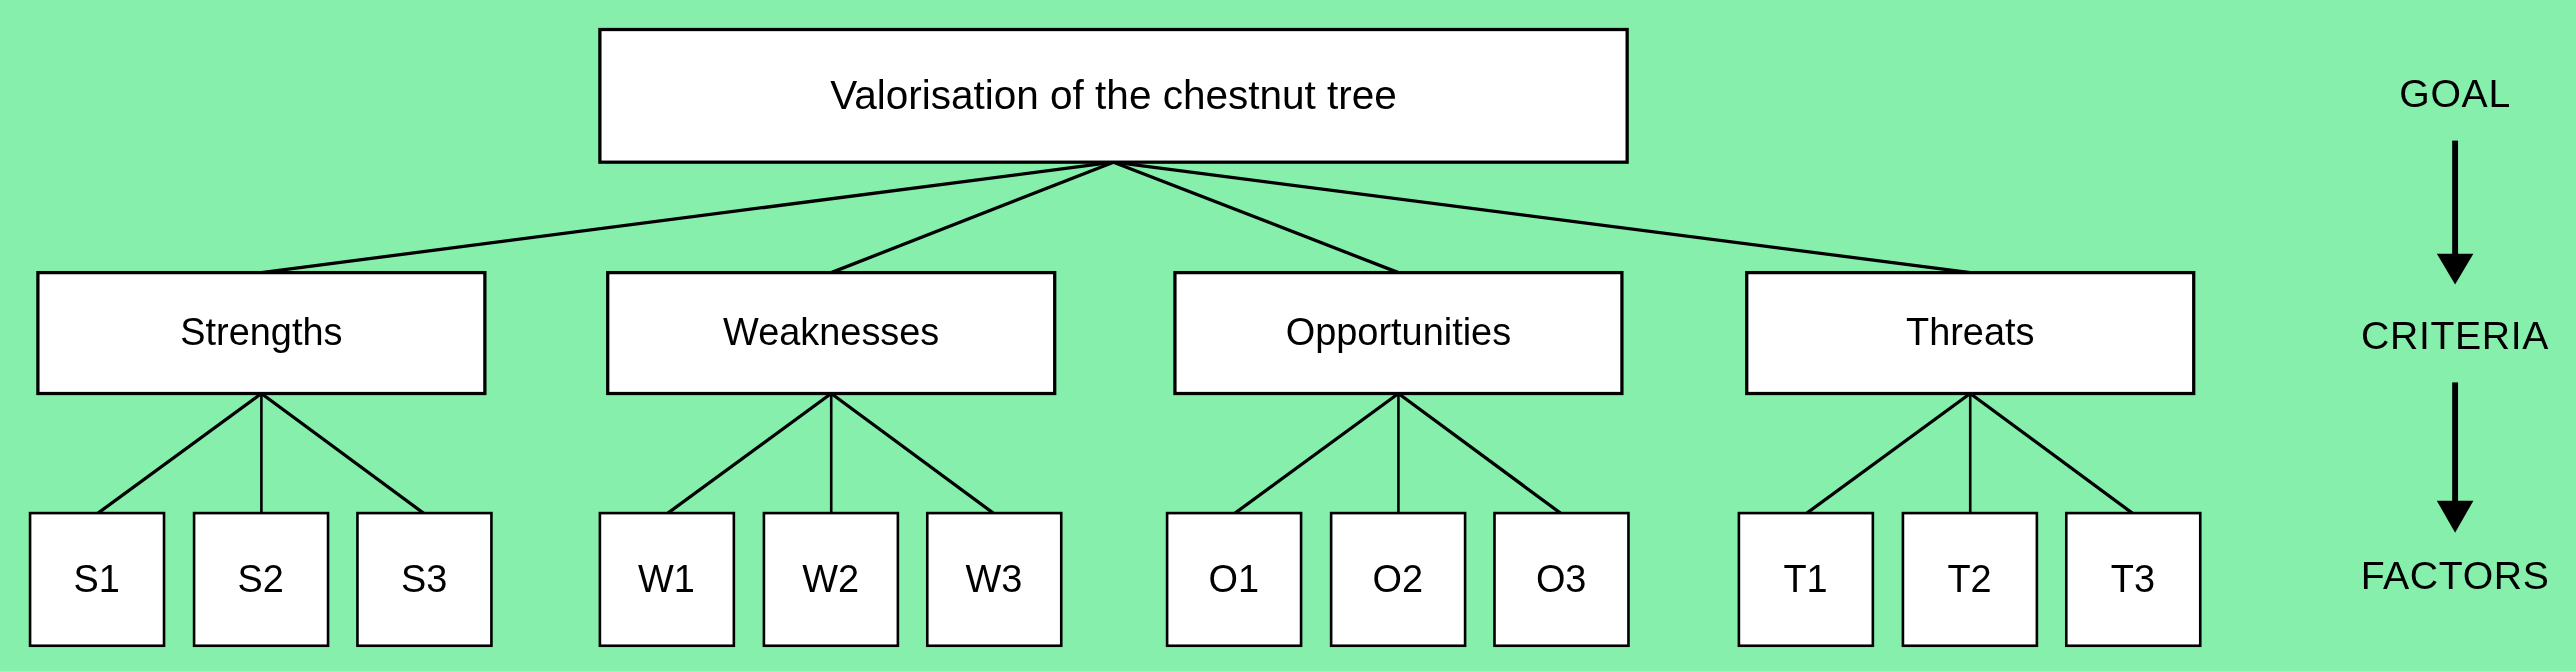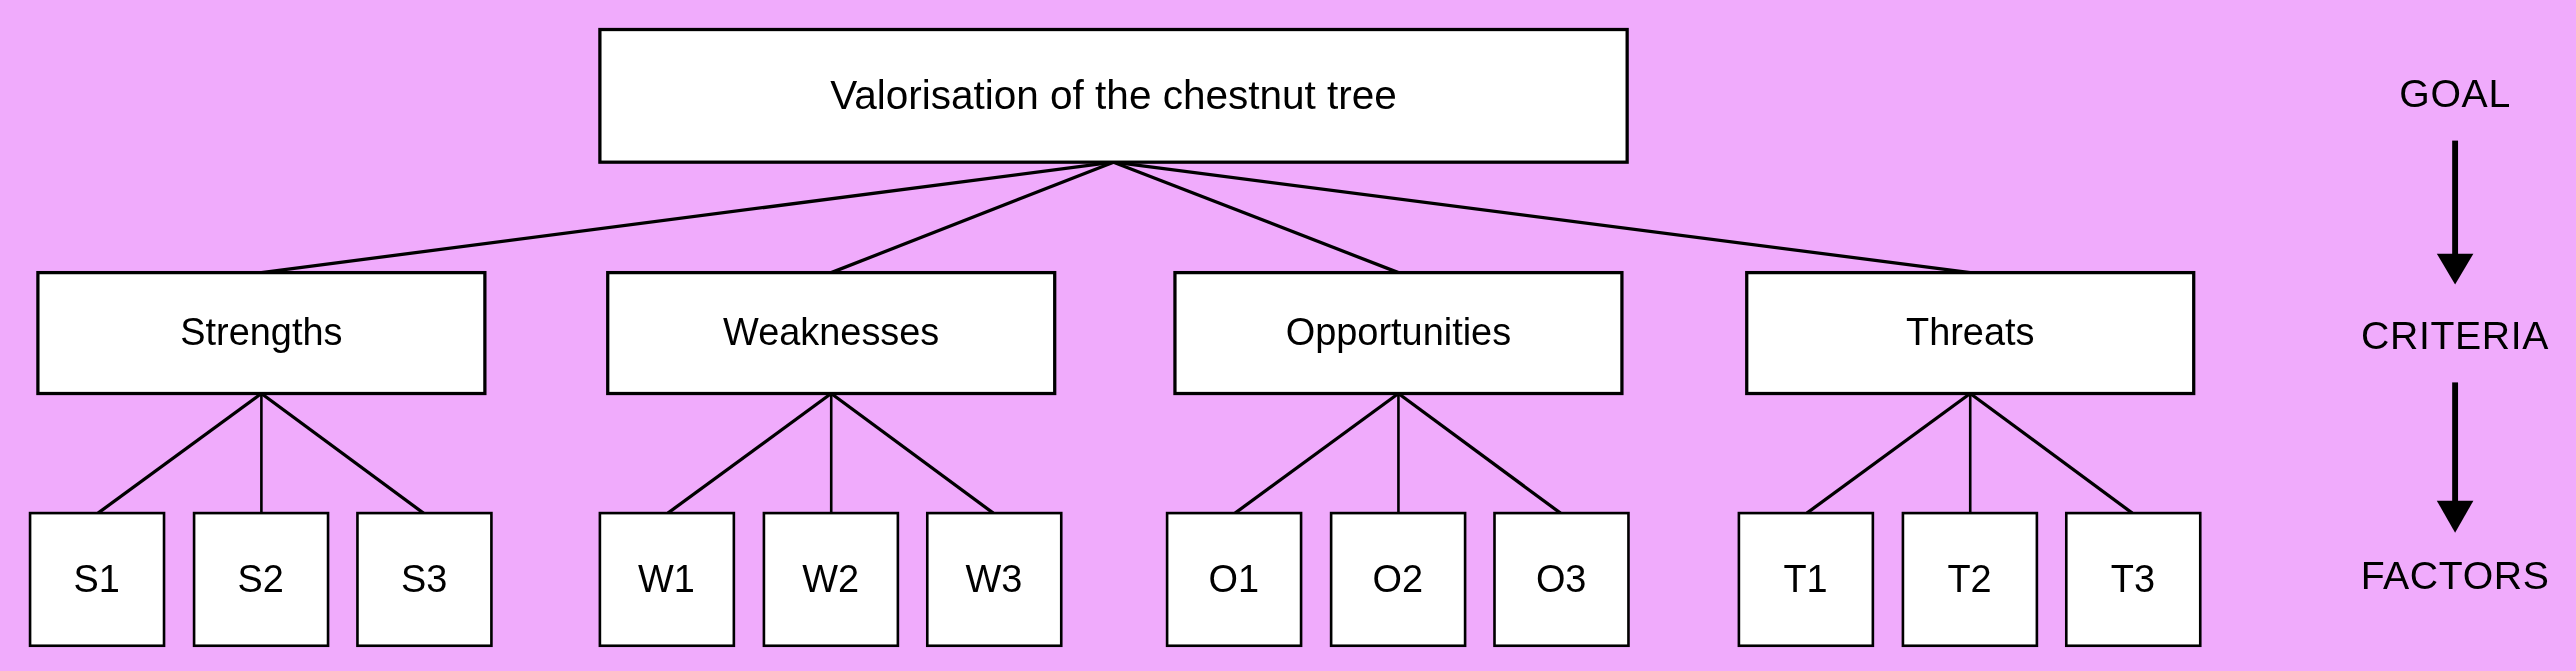--- a/index.html
+++ b/index.html
@@ -8,21 +8,21 @@
     padding: 0;
     background: #ffffff;
   }
   body {
     font-family: "Liberation Sans", sans-serif;
   }
   #canvas {
     position: relative;
     width: 2576px;
     height: 672px;
-    background: #f0abfc;
+    background: #86efac;
     overflow: hidden;
   }
   #diagram-svg {
     position: absolute;
     top: 0;
     left: 0;
     width: 2576px;
     height: 672px;
     display: block;
   }

